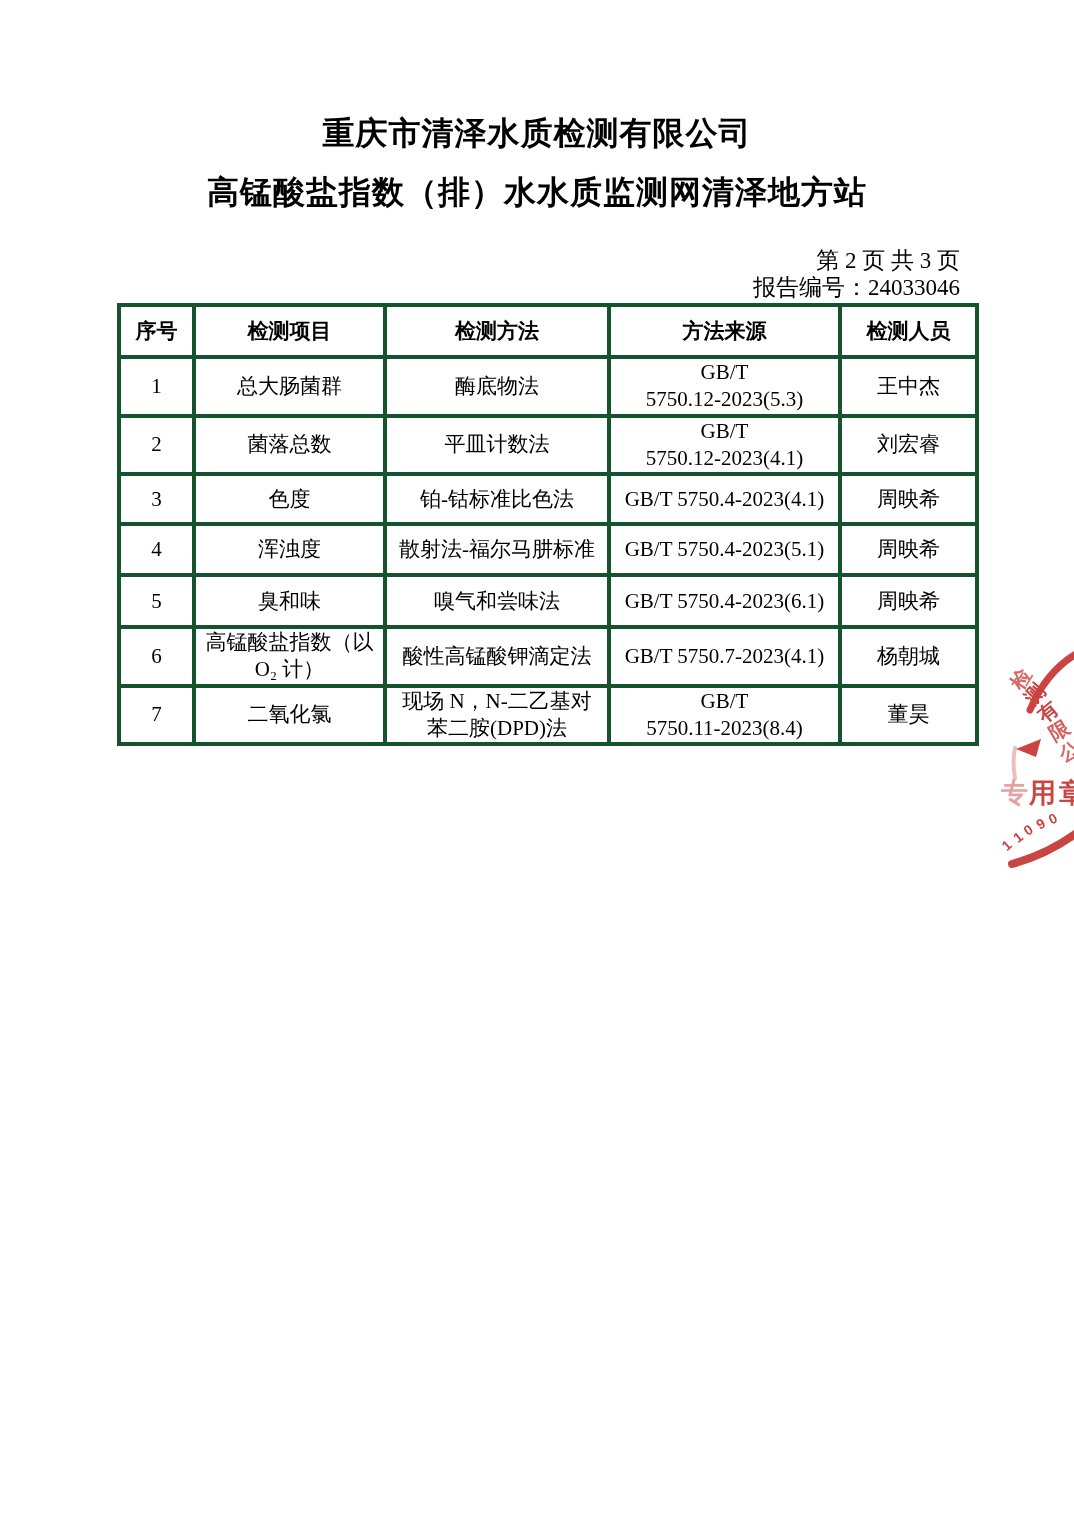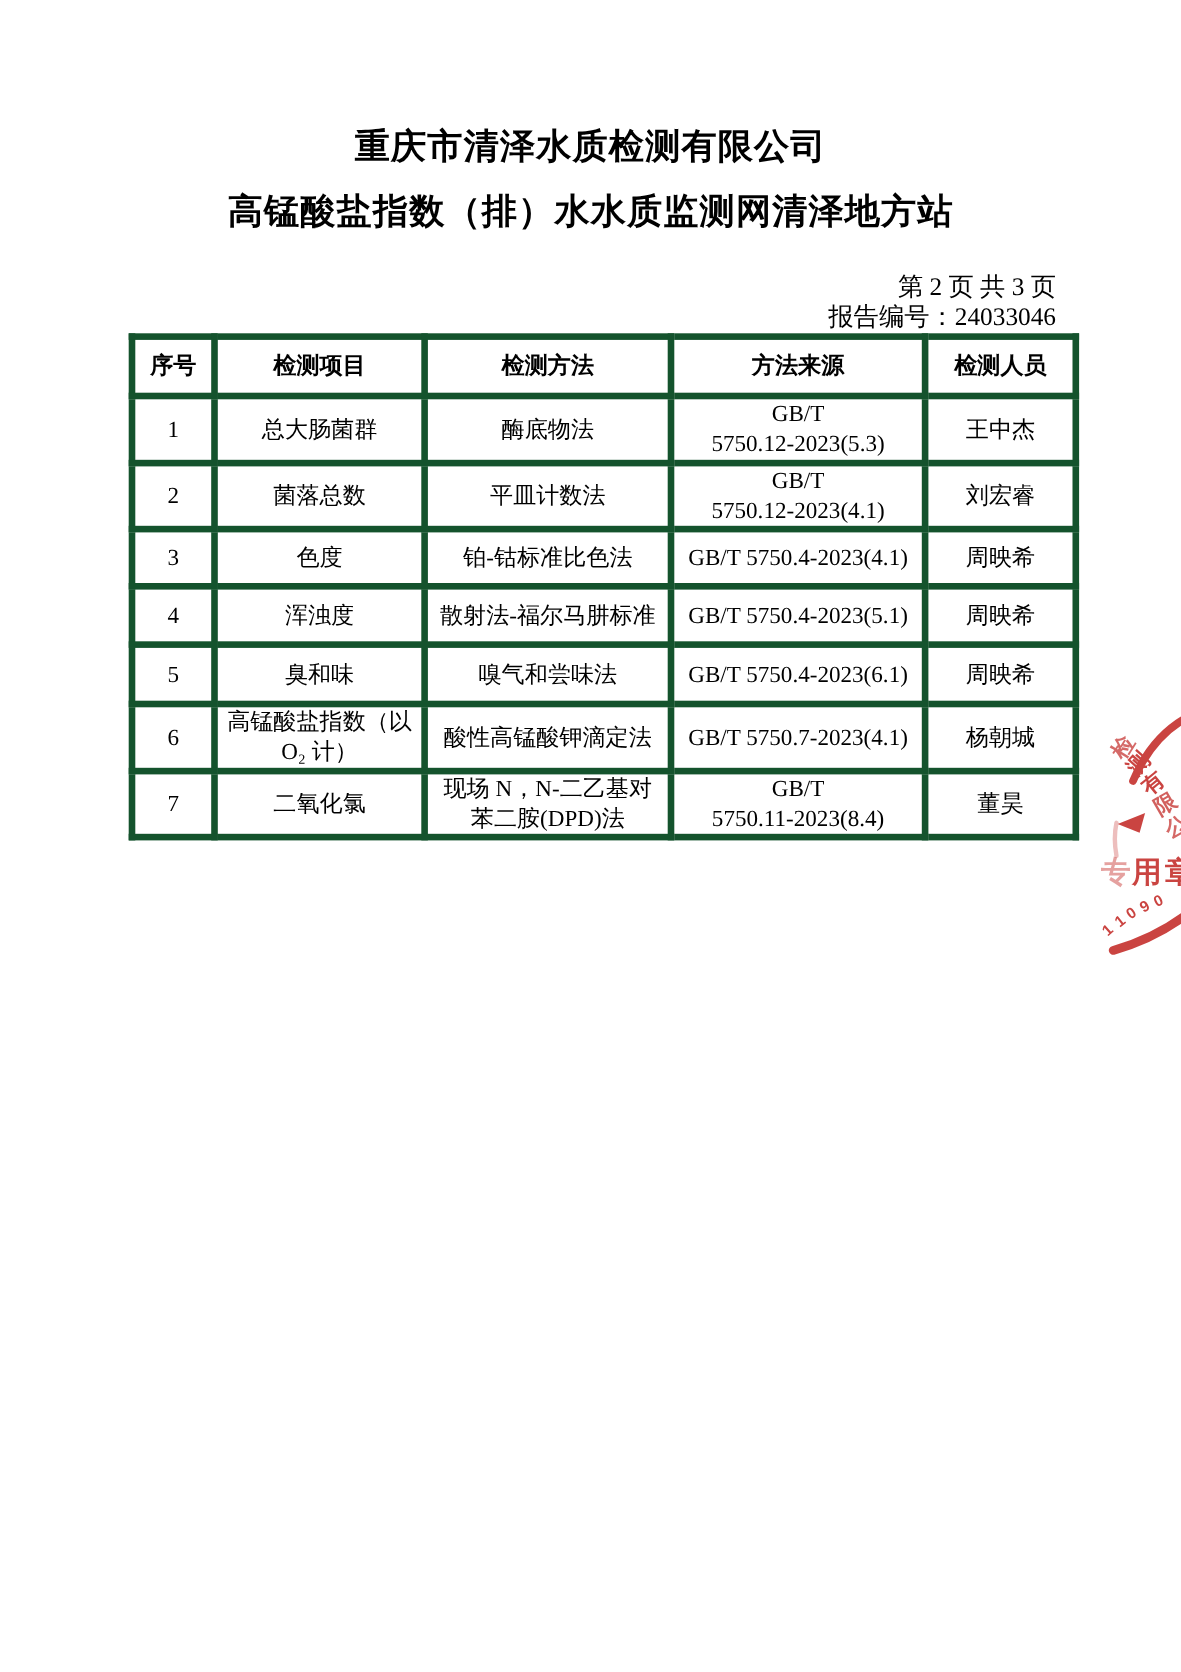--- a/index.html
+++ b/index.html
@@ -22,21 +22,21 @@
     font-size:23px;white-space:nowrap;
   }
   #page-info{top:245px;}
   #report-no{top:272px;}
   table.methods{
     position:absolute;left:117px;top:303px;width:858px;
     border-collapse:collapse;table-layout:fixed;
     font-size:21px;
   }
   table.methods th,table.methods td{
-    border:6px solid #14532d;text-align:center;vertical-align:middle;
+    border:4px solid #14532d;text-align:center;vertical-align:middle;
     padding:0 4px;line-height:1.3;white-space:pre-line;overflow:hidden;
   }
   table.methods th{
     font-family:"Liberation Sans","DejaVu Sans",sans-serif;
     font-weight:bold;font-size:21px;height:48px;
   }
   tr.h52 td{height:52px;} tr.h56 td{height:52px;}
   tr.h46 td{height:46px;} tr.h47 td{height:47px;} tr.h48 td{height:48px;}
   tr.h54 td{height:54px;} tr.h55 td{height:53px;}
   .stamp{

